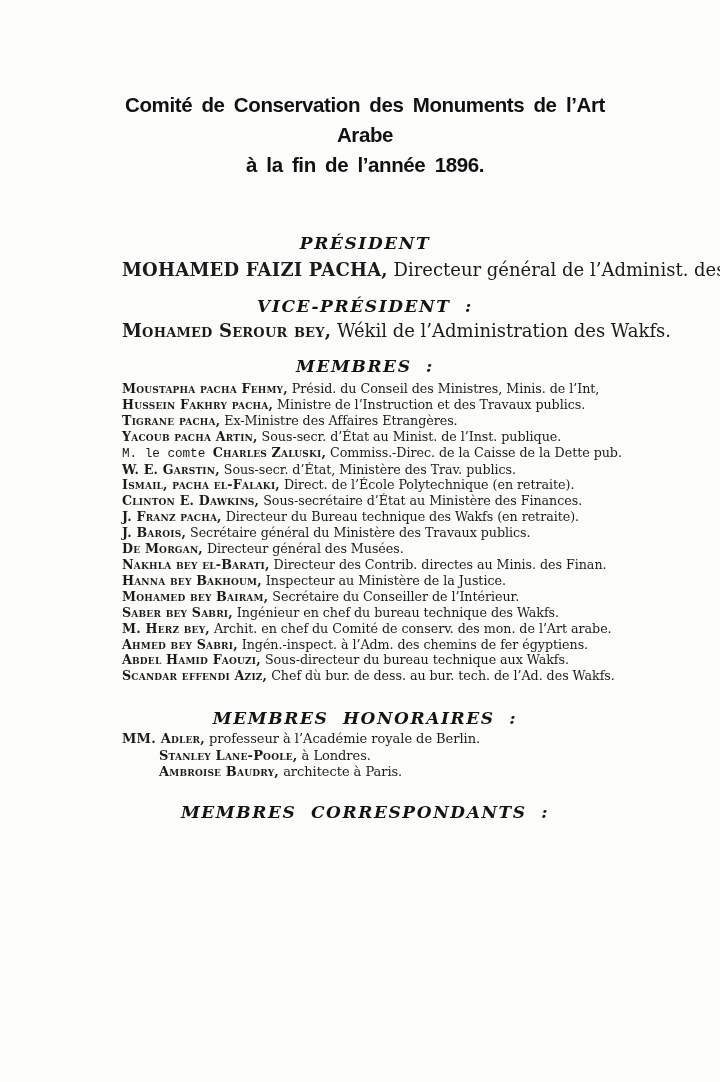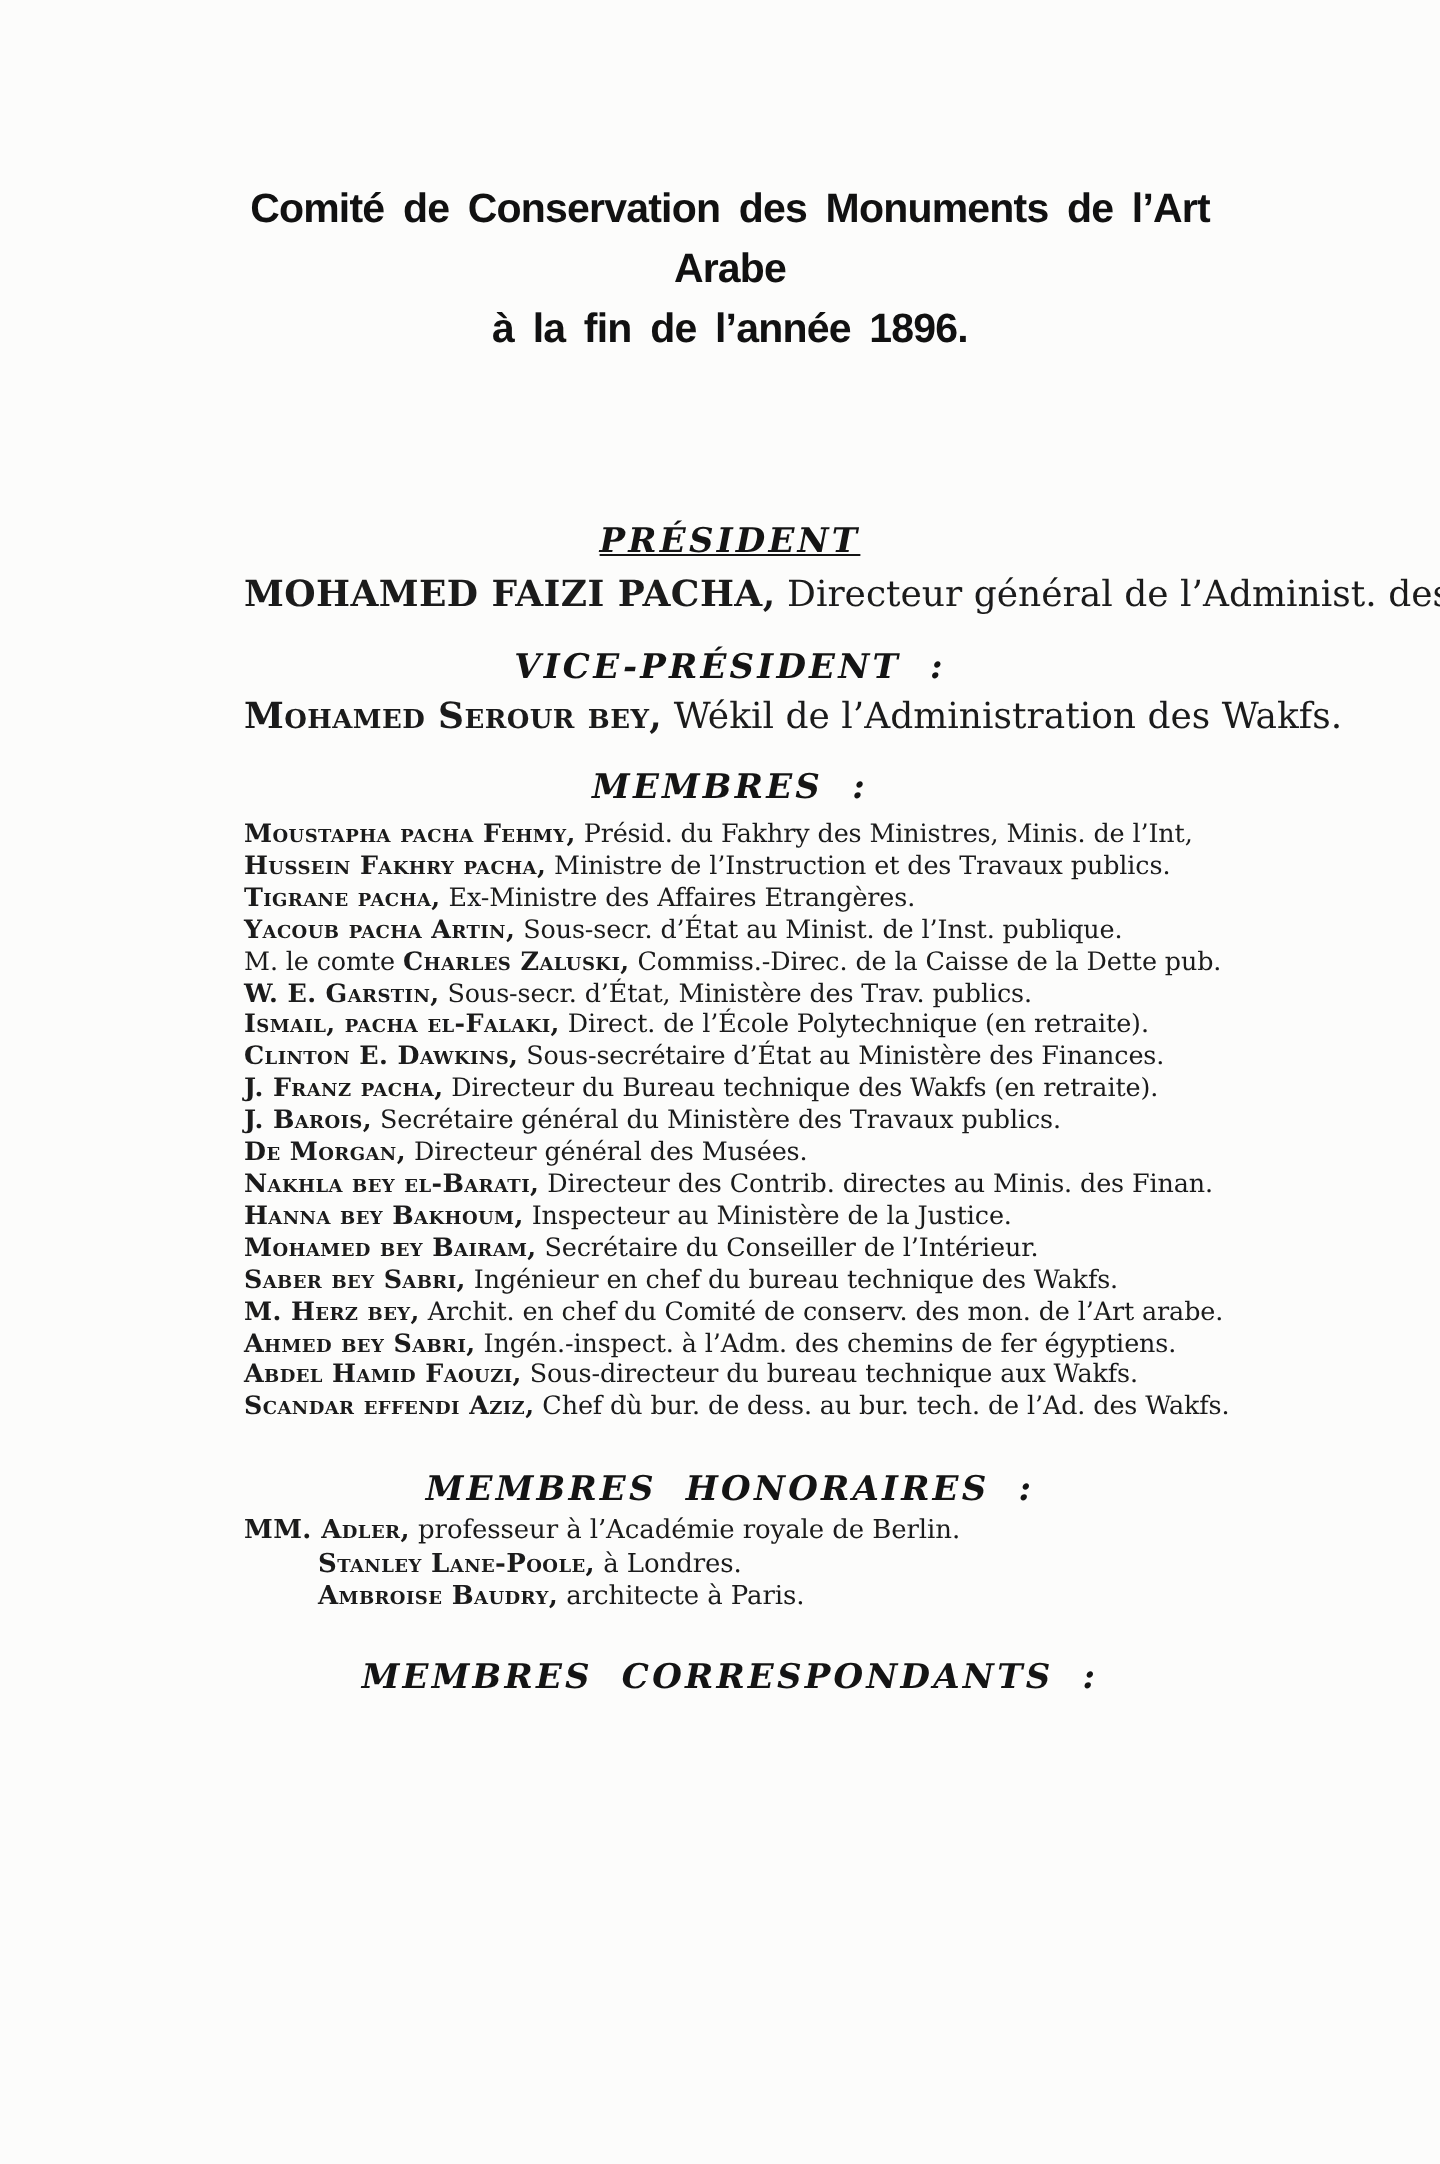--- a/index.html
+++ b/index.html
@@ -35,42 +35,42 @@
     margin: 0;
     text-align: center;
     font-style: italic;
     font-weight: 700;
     font-size: 17px;
     line-height: 22px;
     letter-spacing: 1.6px;
     word-spacing: 7px;
     color: #141414;
   }
-  .h-pres { margin-top: 80px; text-decoration: underline; }
+  .h-pres { margin-top: 52px; }
   .h-vice { margin-top: 17px; }
   .h-mem  { margin-top: 16px; }
   .h-hon  { margin-top: 23px; }
   .h-cor  { margin-top: 20px; }
 
   .entry-line {
     margin: 0;
     font-size: 18px;
     line-height: 17px;
     white-space: nowrap;
   }
   .p-pres { margin-top: 7px; }
   .p-vice { margin-top: 5px; }
 
   .nm {
     font-weight: 700;
     font-variant: small-caps;
     letter-spacing: 0.2px;
   }
   .nm-caps { font-weight: 700; letter-spacing: 0.2px; }
-  .pf { font-weight: 400; }
+  .pf { font-weight: 400; font-family: Liberation Mono, monospace; }
 
   ul.member-list {
     list-style: none;
     margin: 4px 0 0 0;
     padding: 0;
   }
   ul.member-list li {
     font-size: 12.7px;
     line-height: 15.9px;
     white-space: nowrap;
@@ -94,21 +94,21 @@
     </div>
 
     <h2 class="sec-heading h-pres">PRÉSIDENT</h2>
     <p class="entry-line p-pres"><span class="nm-caps">MOHAMED FAIZI PACHA,</span><span> Directeur général de l’Administ. des Wakfs.</span></p>
 
     <h2 class="sec-heading h-vice">VICE-PRÉSIDENT :</h2>
     <p class="entry-line p-vice"><span class="nm">Mohamed Serour bey,</span><span> Wékil de l’Administration des Wakfs.</span></p>
 
     <h2 class="sec-heading h-mem">MEMBRES :</h2>
     <ul class="member-list">
-      <li><span class="nm">Moustapha pacha Fehmy,</span><span> Présid. du Fakhry des Ministres, Minis. de l’Int,</span></li>
+      <li><span class="nm">Moustapha pacha Fehmy,</span><span> Présid. du Conseil des Ministres, Minis. de l’Int,</span></li>
       <li><span class="nm">Hussein Fakhry pacha,</span><span> Ministre de l’Instruction et des Travaux publics.</span></li>
       <li><span class="nm">Tigrane pacha,</span><span> Ex-Ministre des Affaires Etrangères.</span></li>
       <li><span class="nm">Yacoub pacha Artin,</span><span> Sous-secr. d’État au Minist. de l’Inst. publique.</span></li>
       <li><span class="pf">M. le comte </span><span class="nm">Charles Zaluski,</span><span> Commiss.-Direc. de la Caisse de la Dette pub.</span></li>
       <li><span class="nm">W. E. Garstin,</span><span> Sous-secr. d’État, Ministère des Trav. publics.</span></li>
       <li><span class="nm">Ismail, pacha el-Falaki,</span><span> Direct. de l’École Polytechnique (en retraite).</span></li>
       <li><span class="nm">Clinton E. Dawkins,</span><span> Sous-secrétaire d’État au Ministère des Finances.</span></li>
       <li><span class="nm">J. Franz pacha,</span><span> Directeur du Bureau technique des Wakfs (en retraite).</span></li>
       <li><span class="nm">J. Barois,</span><span> Secrétaire général du Ministère des Travaux publics.</span></li>
       <li><span class="nm">De Morgan,</span><span> Directeur général des Musées.</span></li>

